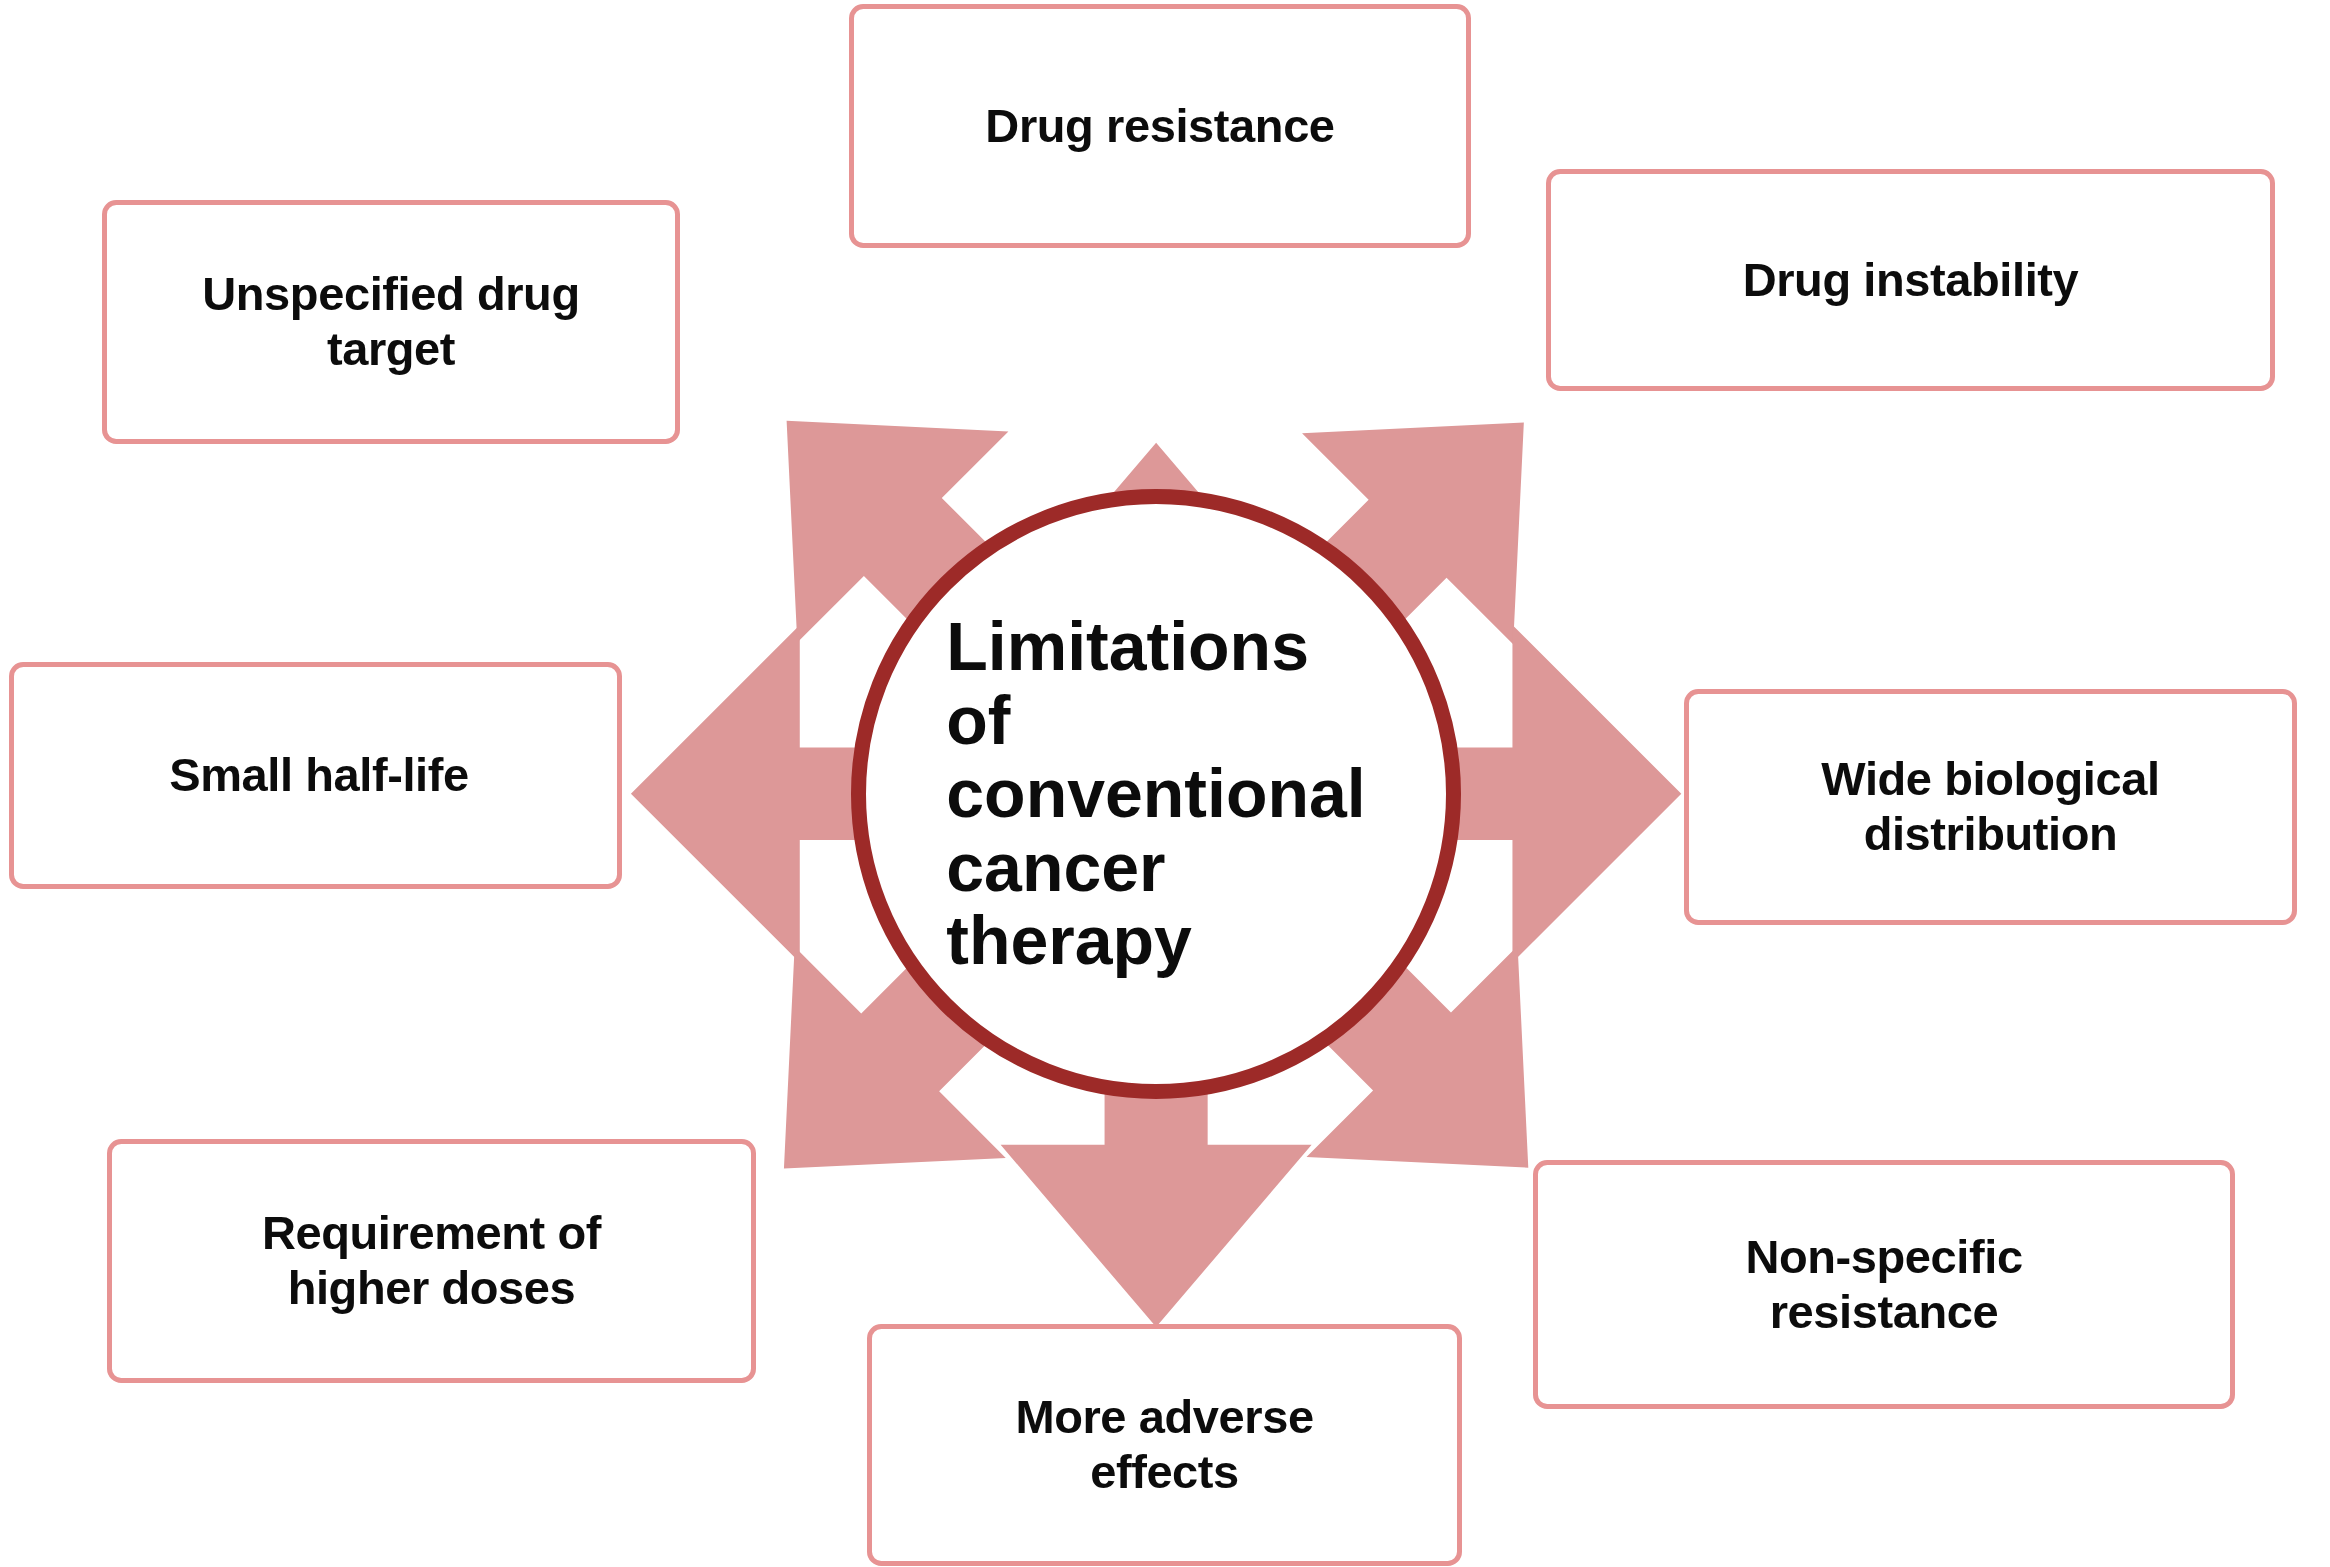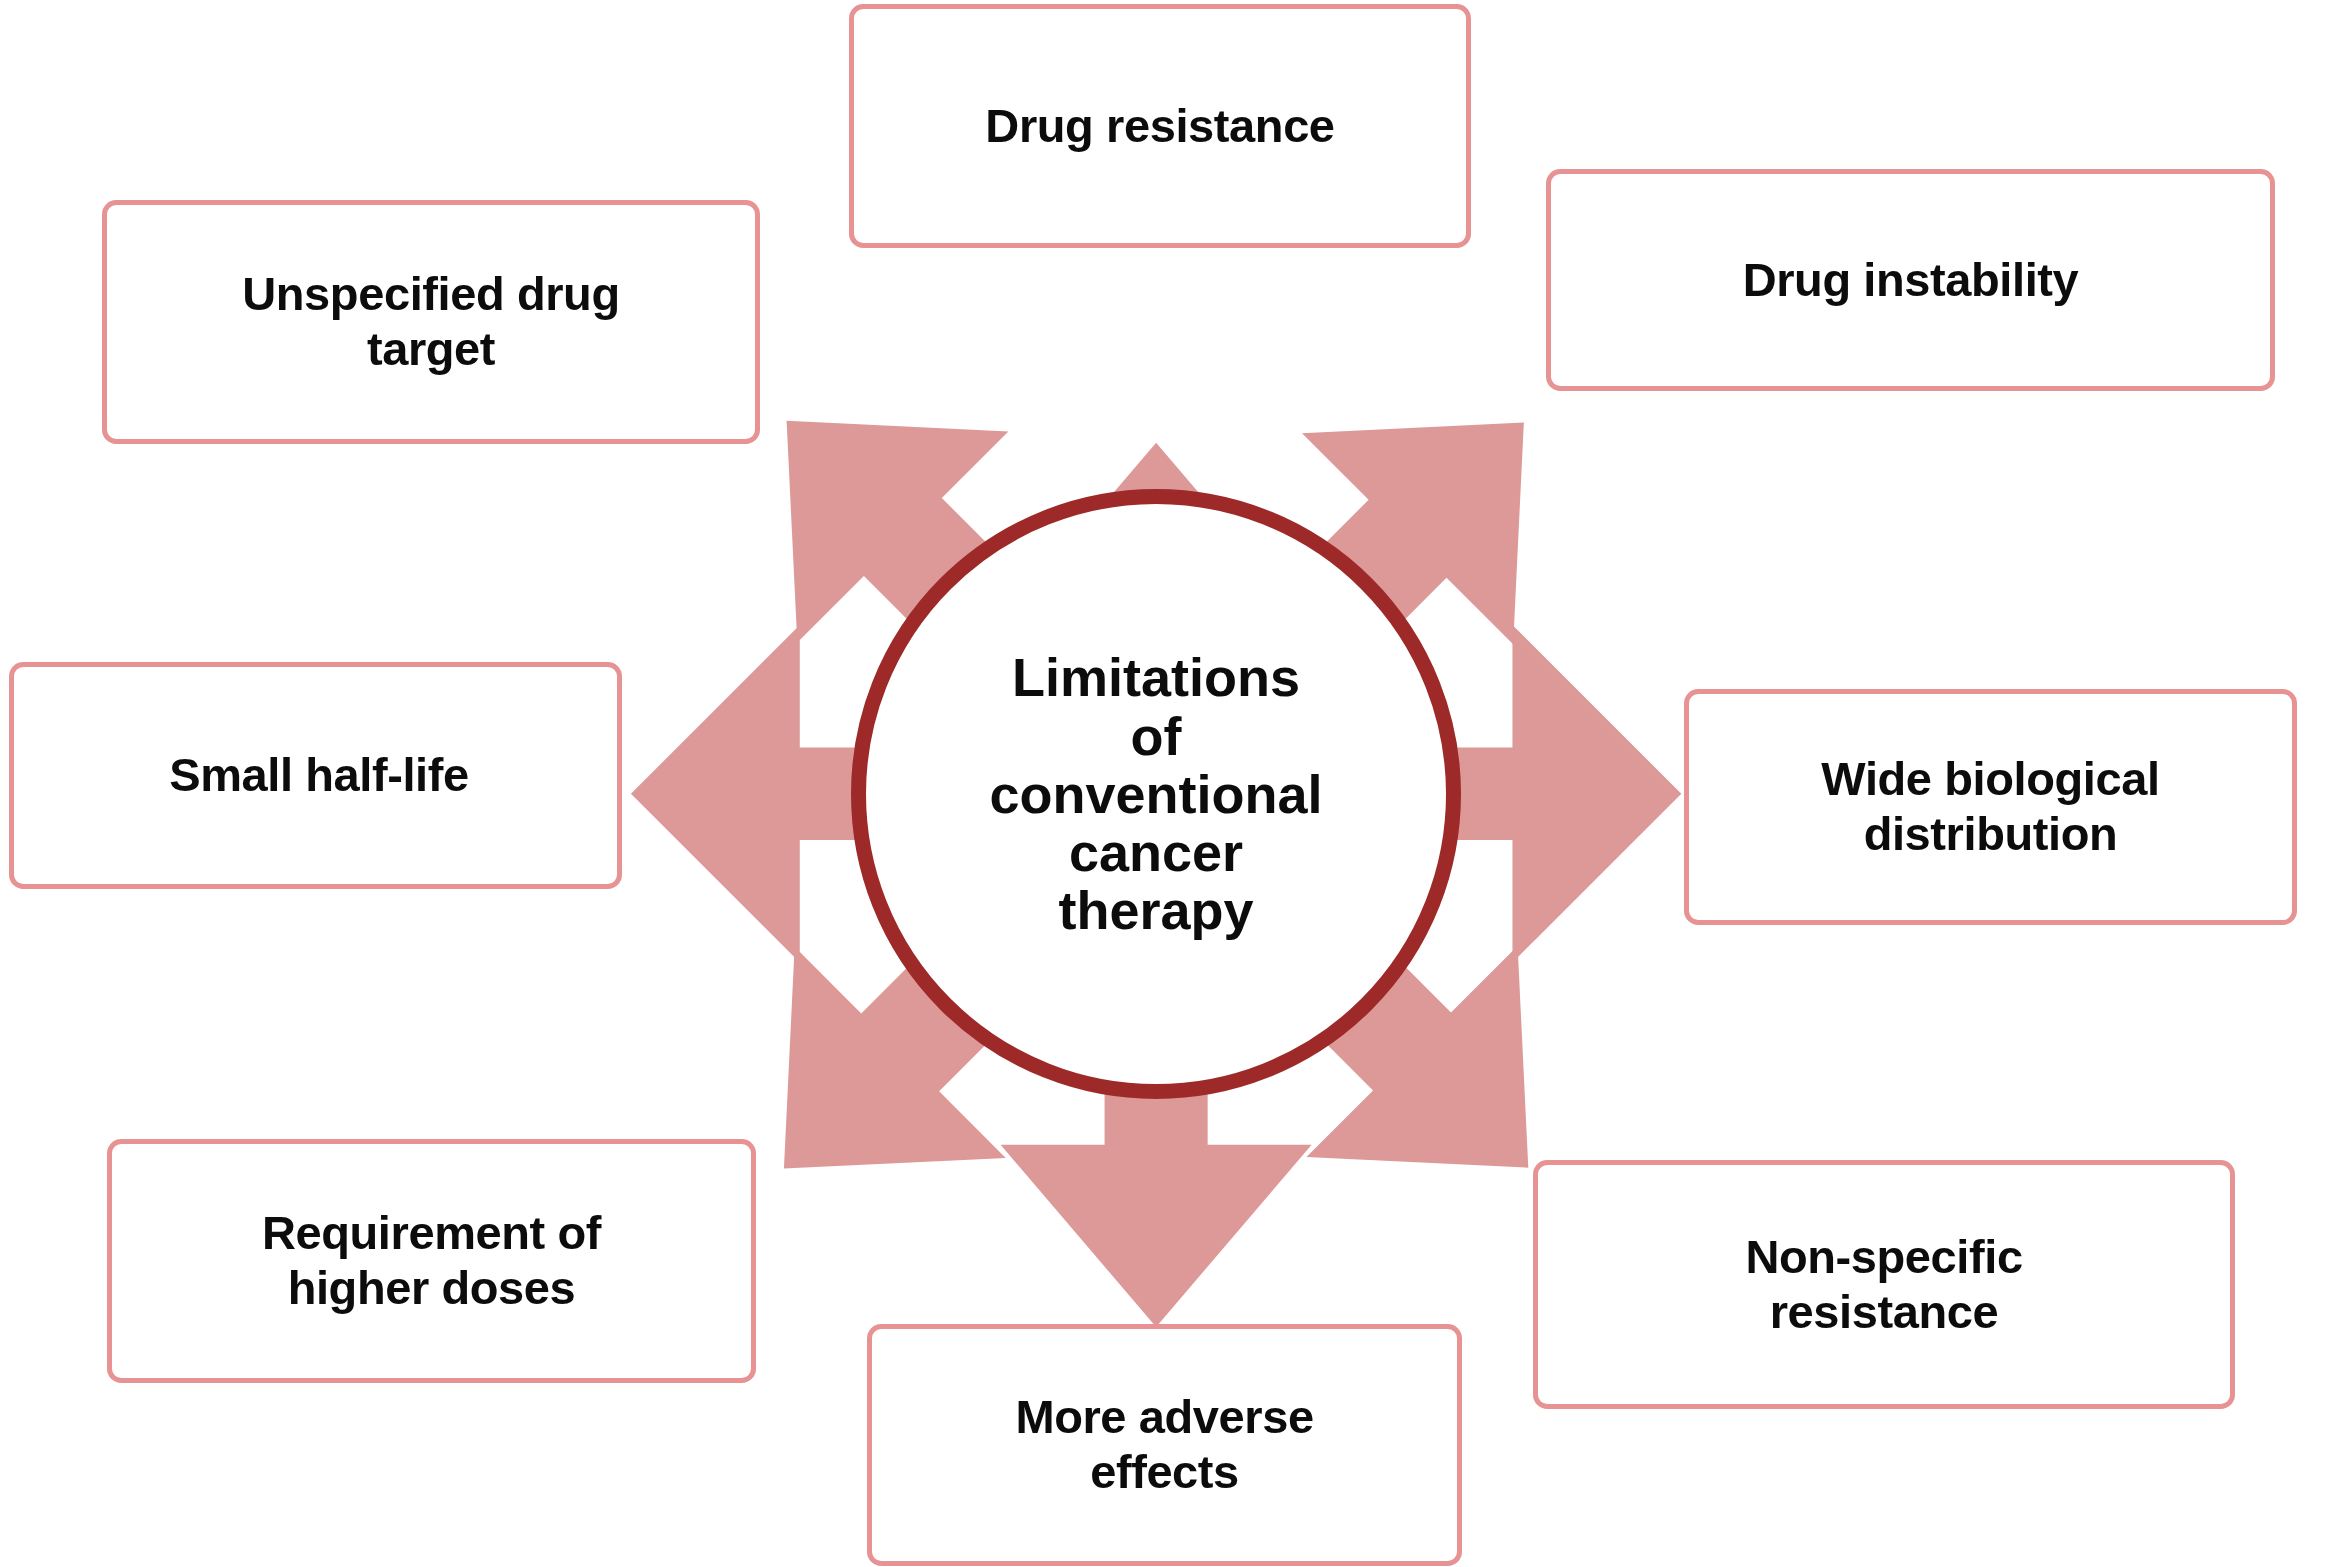--- a/index.html
+++ b/index.html
@@ -46,21 +46,21 @@
     font-size: 47px;
     line-height: 1.16;
     color: #0c0c0c;
     letter-spacing: -0.4px;
     white-space: pre-line;
   }
 
   
   #box-drug-resistance      { left: 849px;  top: 4.4px;    width: 622px; height: 244px; }
   #box-drug-instability     { left: 1546px; top: 169px;  width: 729px; height: 222px; }
-  #box-unspecified-target   { left: 102px;  top: 200px;  width: 658px; height: 244px; }
+  #box-unspecified-target   { left: 102px;  top: 200px;  width: 578px; height: 244px; }
   #box-small-half-life      { left: 9px;   top: 662px;  width: 613px; height: 227px; }
   #box-wide-distribution    { left: 1684px; top: 689px;  width: 613px; height: 236px; }
   #box-requirement-doses    { left: 107px;  top: 1139px; width: 649px; height: 244px; }
   #box-non-specific         { left: 1533px; top: 1160px; width: 702px; height: 249px; }
   #box-more-adverse         { left: 867px;  top: 1324px; width: 595px; height: 242px; }
 
   
   #center-node {
     position: absolute;
     left: 851px;
@@ -72,24 +72,23 @@
     background: #ffffff;
     box-sizing: border-box;
     display: flex;
     align-items: center;
     justify-content: center;
     z-index: 6;
   }
   #center-node .center-text {
     font-family: "Liberation Sans", sans-serif;
     font-weight: bold;
-    font-size: 54px;
+    font-size: 68px;
     line-height: 1.08;
     color: #0c0c0c;
-    text-align: center;
     white-space: pre-line;
     padding: 0 30px;
   }
 </style>
 </head>
 <body>
 
 <div id="stage" style="background: rgb(255, 255, 255);">
 
   <svg id="arrow-layer" viewBox="0 0 2622 1764" aria-hidden="true">

